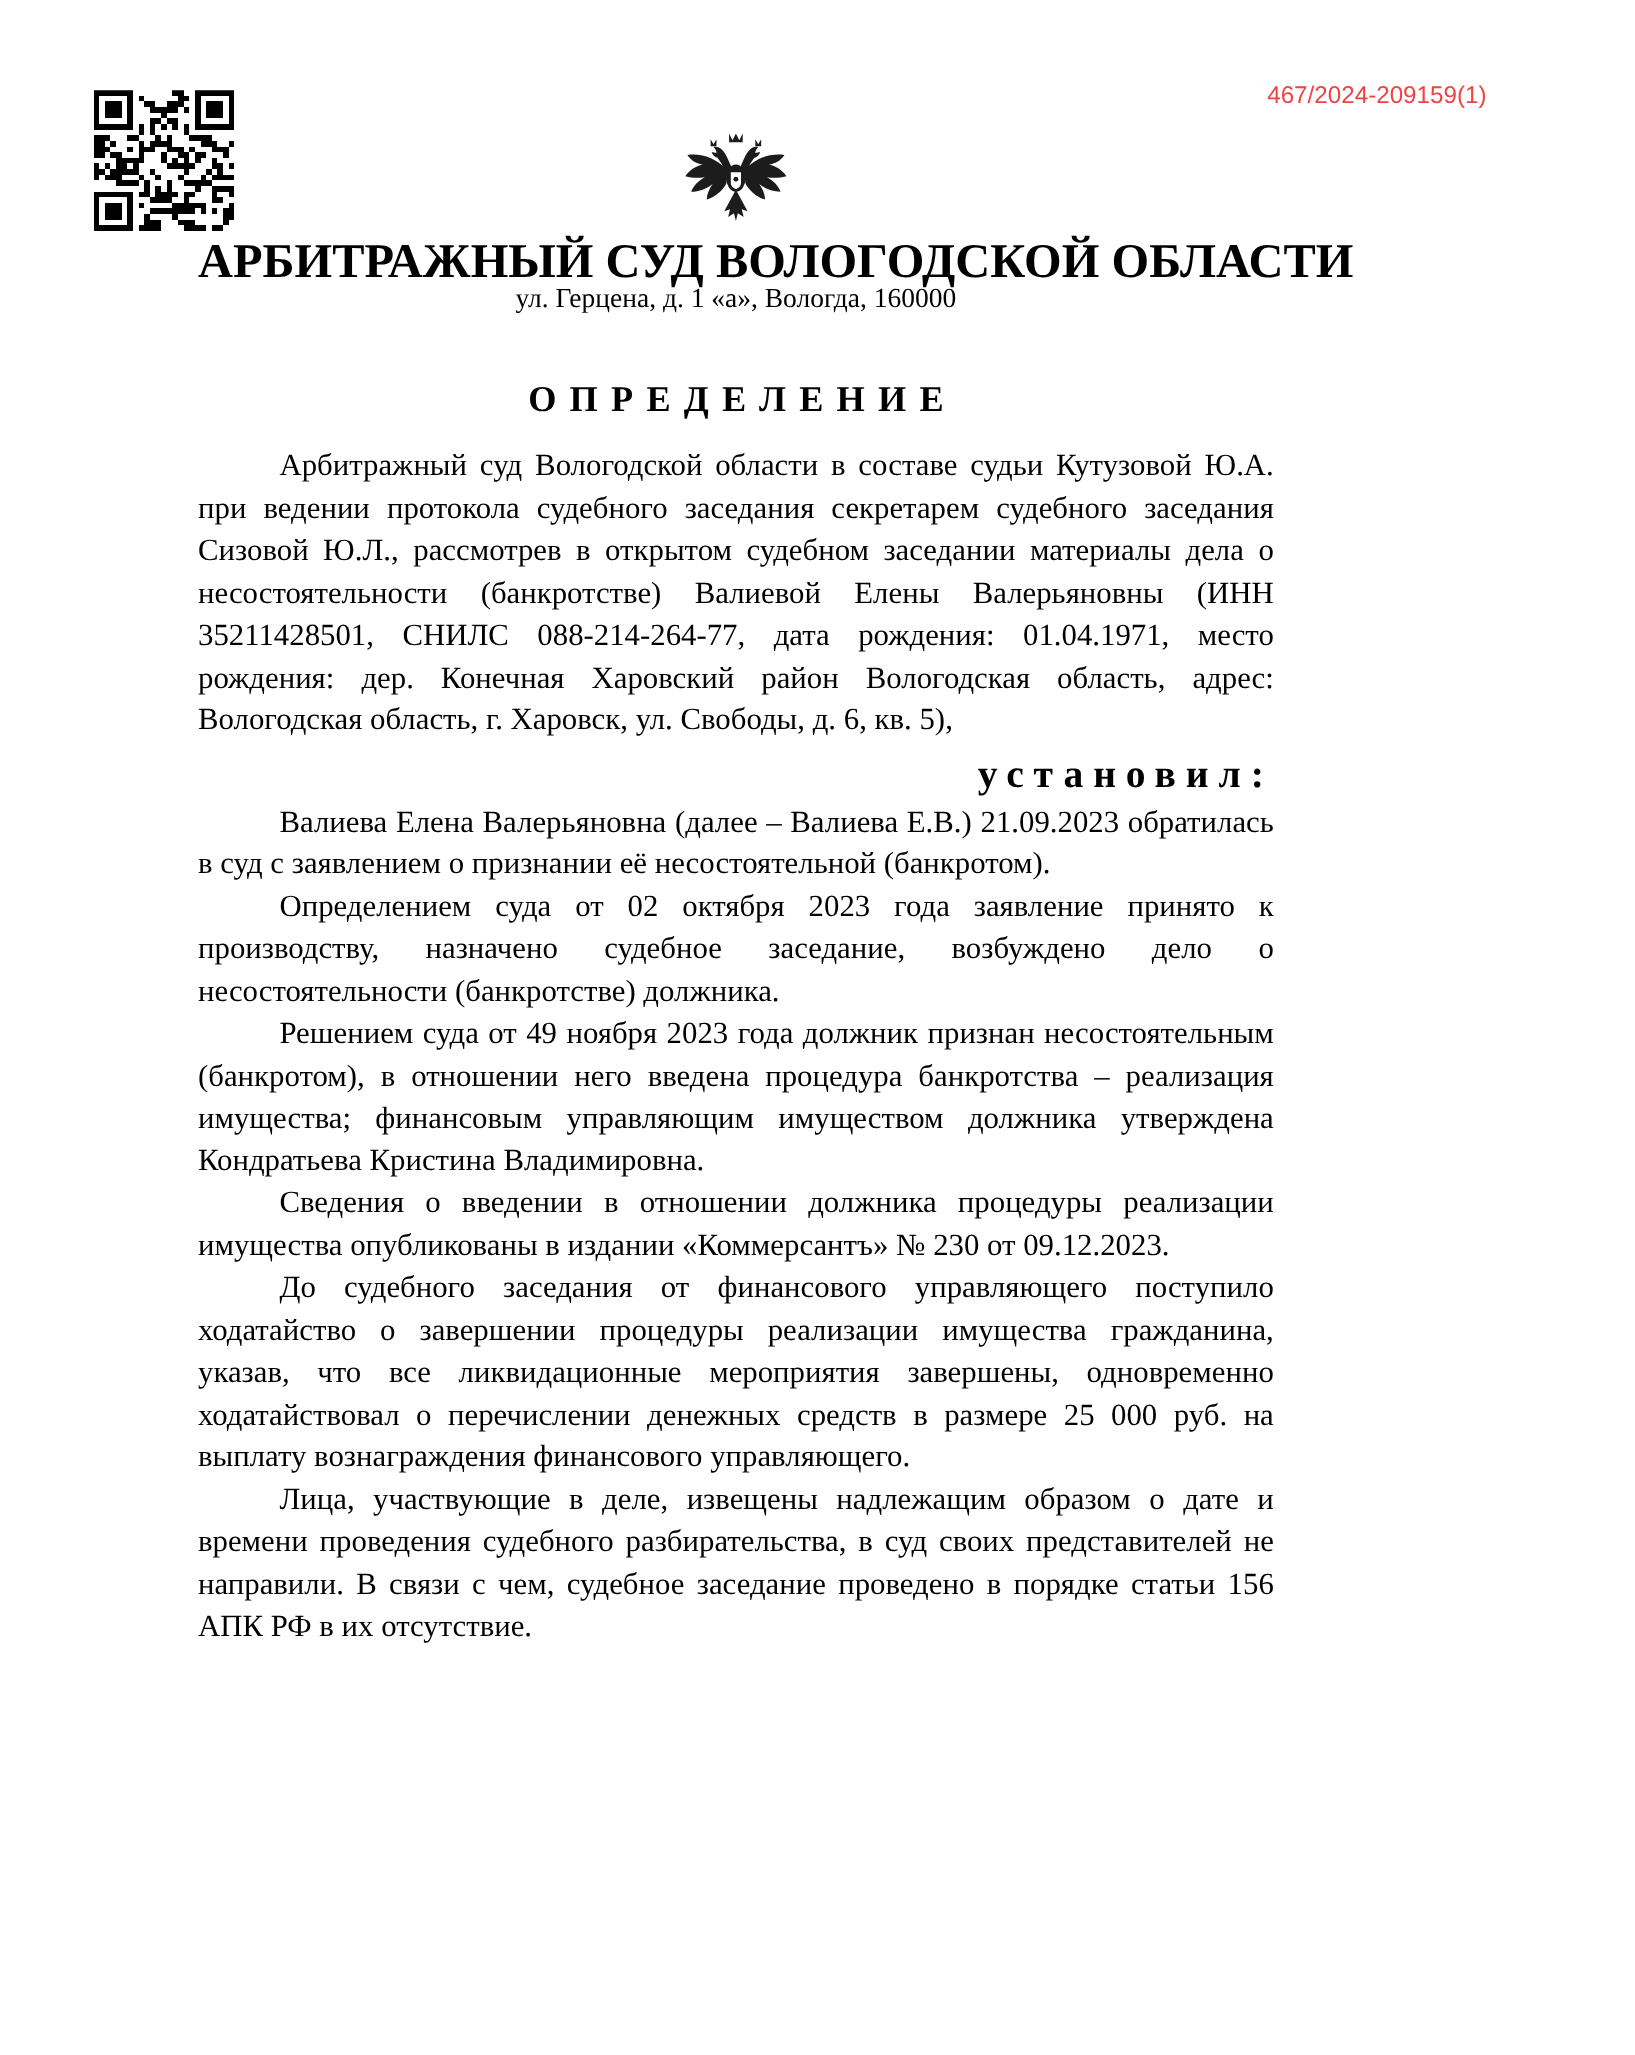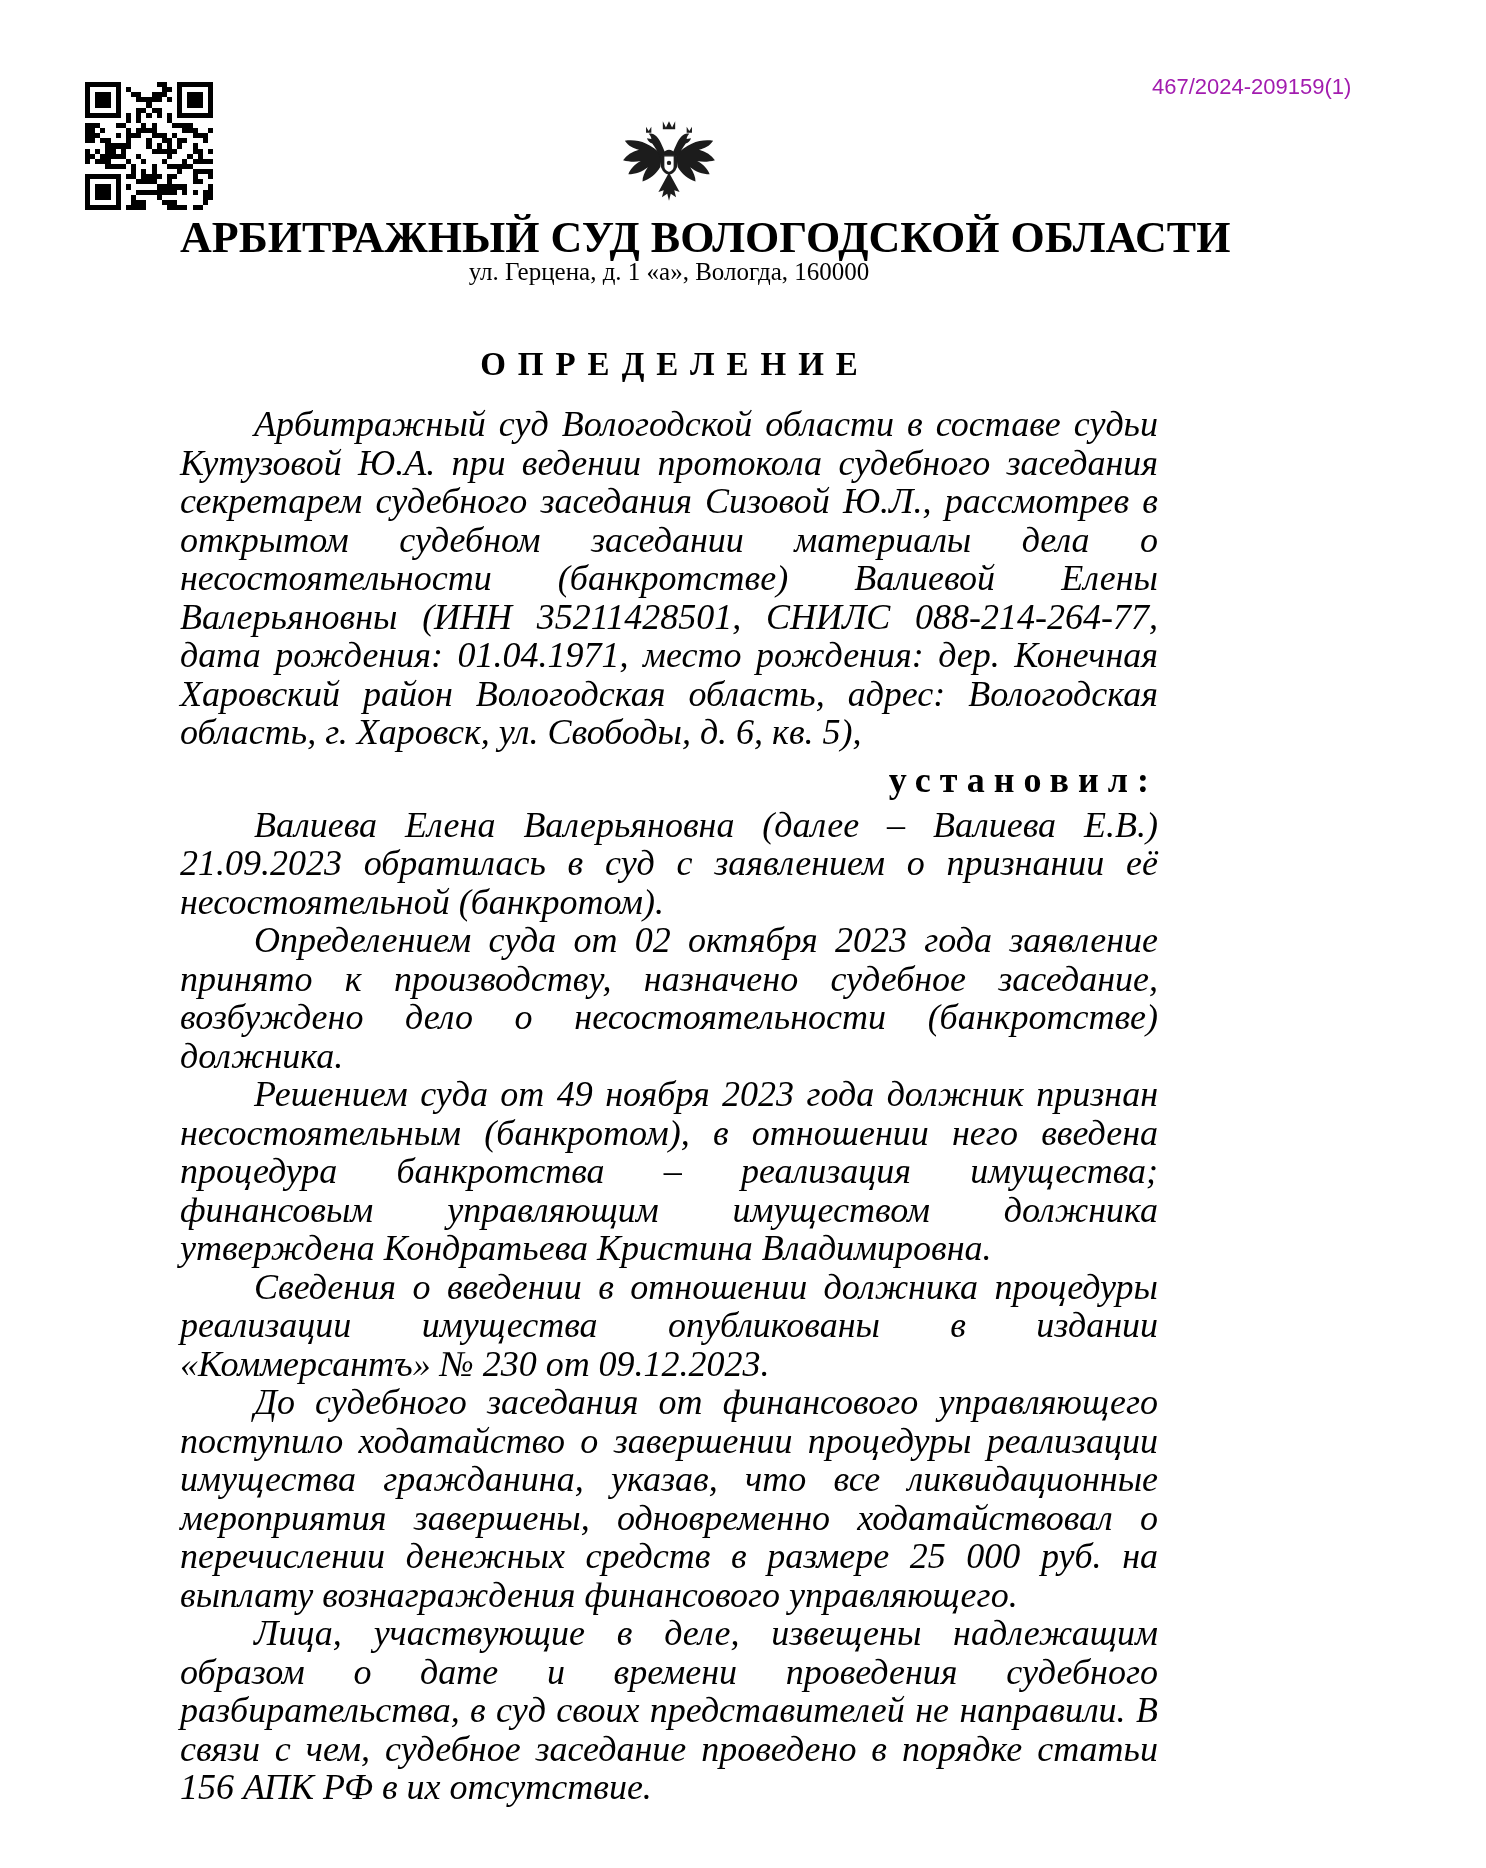--- a/index.html
+++ b/index.html
@@ -14,21 +14,21 @@
   .page{position:absolute;inset:0;}
   
   .qr{
     position:absolute;left:85px;top:82px;
     width:128px;height:128px;
   }
   
   .docnum{
     position:absolute;top:74px;left:1152px;
     font-family:"Liberation Sans", sans-serif;
-    font-size:22px;line-height:26px;color:#a21caf;
+    font-size:22px;line-height:26px;color:#ef4444;
   }
   
   .content{
     position:absolute;left:180px;top:0;width:978px;
   }
   .emblem{
     display:block;margin:112px auto 0 auto;
     width:106px;height:100px;
   }
   .court-name{
@@ -54,25 +54,24 @@
   .case-line{
     margin-top:60px;
     display:flex;
     justify-content:space-between;
     align-items:baseline;
     font-size:36px;line-height:38px;
     white-space:nowrap;
   }
   .body-par{
     margin:0;
-    font-size:36px;
+    font-size:28px;
     line-height:38.5px;
     text-align:justify;
     text-indent:74px;
-    font-style:italic;
   }
   .intro{margin-top:22px;}
   .ruling-heading{
     margin:8px 0 6px 0;
     text-align:right;
     font-weight:bold;
     font-size:36px;line-height:40px;
     letter-spacing:9px;
     text-indent:9px;
   }

